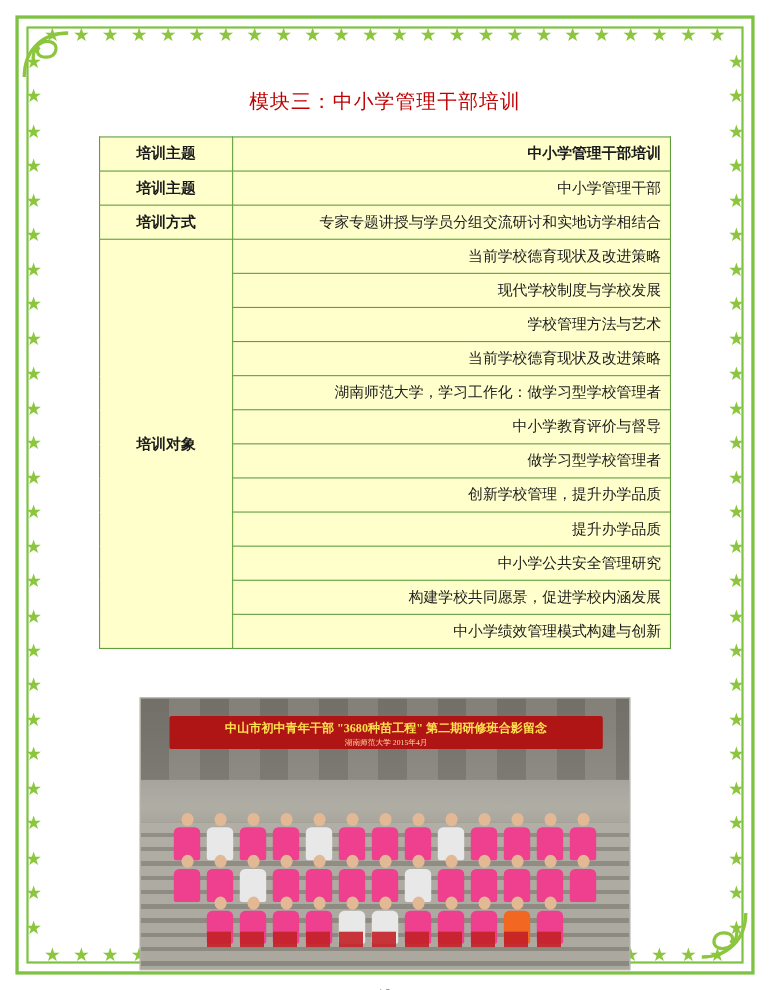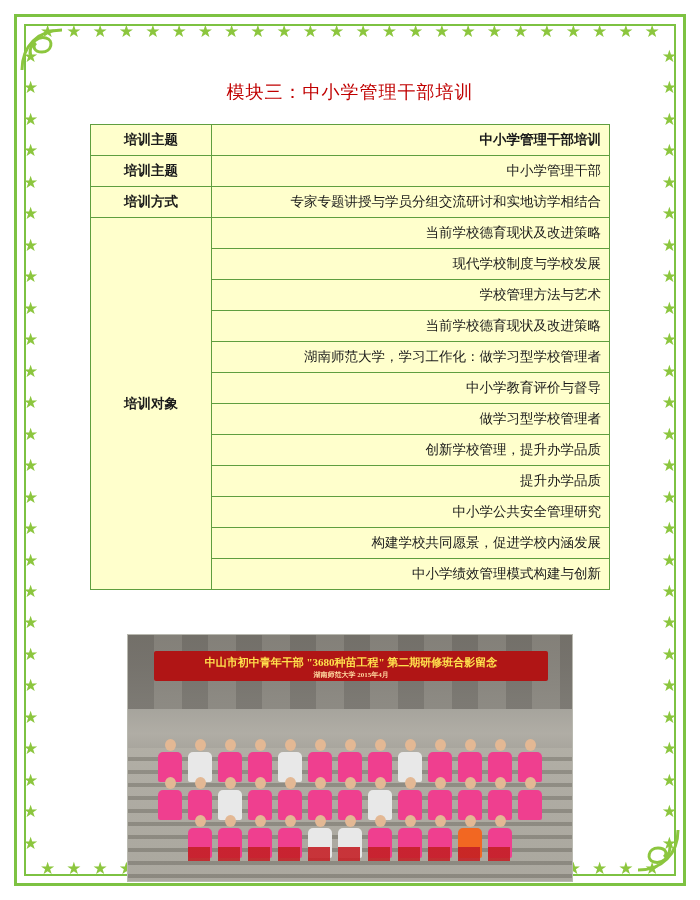--- a/index.html
+++ b/index.html
@@ -173,21 +173,21 @@
     line-height: 18px;
     padding-top: 2px;
     box-sizing: border-box;
     overflow: hidden;
     white-space: nowrap;
   }
   .ph-banner .sub {
     display: block;
     font-size: 7px;
     color: #ffd9a0;
-    font-weight: bold;
+    font-weight: normal;
     line-height: 9px;
   }
   .row-people {
     position: absolute;
     left: 0; right: 0;
     display: flex;
     justify-content: center;
     gap: 2px;
   }
   .row-people.r1 { top: 104px; }

